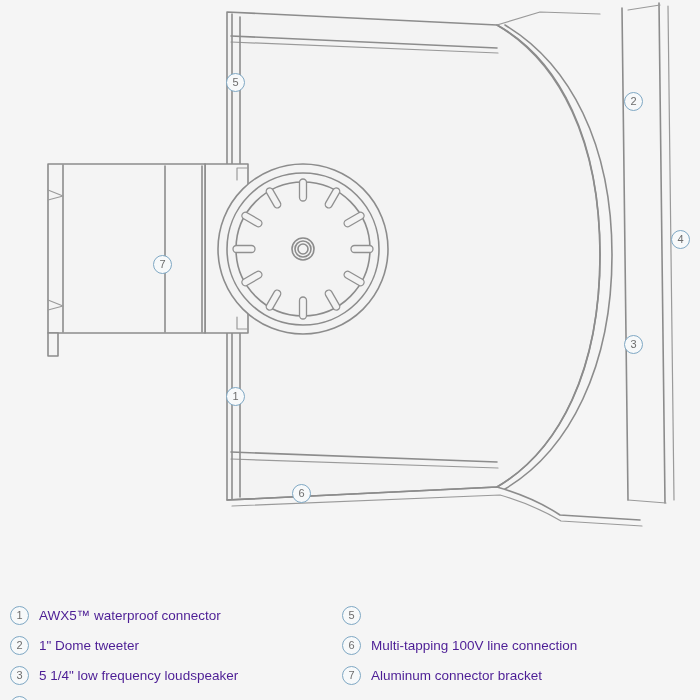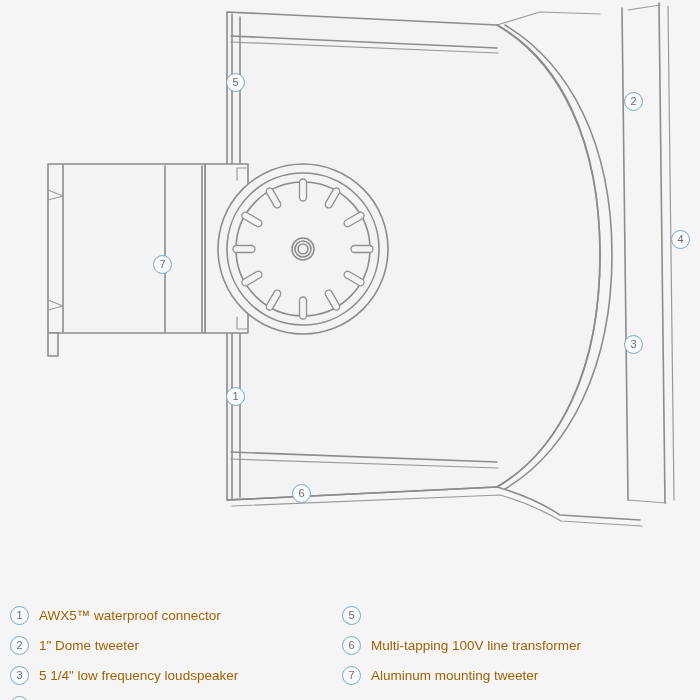--- a/index.html
+++ b/index.html
@@ -116,21 +116,21 @@
     border-radius: 50%;
     border: 1.3px solid #7fa8c4;
     background: #f7f9fa;
     color: #6d6d6d;
     font-size: 11px;
     line-height: 17px;
     text-align: center;
     box-sizing: border-box;
   }
   .legend-text {
-    color: #a16207;
+    color: #4c1d95;
     font-size: 13.5px;
     white-space: nowrap;
   }
 </style>
 </head>
 <body>
 
 <div id="root">
 
   <div id="drawing-area">
@@ -274,23 +274,23 @@
         <span class="legend-text"></span>
       </div>
     </div>
 
     <div class="legend-col" id="legend-col-right">
       <div class="legend-item">
         <span class="legend-badge">5</span>
       </div>
       <div class="legend-item">
         <span class="legend-badge">6</span>
-        <span class="legend-text">Multi-tapping 100V line transformer</span>
+        <span class="legend-text">Multi-tapping 100V line connection</span>
       </div>
       <div class="legend-item">
         <span class="legend-badge">7</span>
-        <span class="legend-text">Aluminum mounting tweeter</span>
+        <span class="legend-text">Aluminum connector bracket</span>
       </div>
     </div>
 
   </div>
 
 </div>
 
 </body></html>

